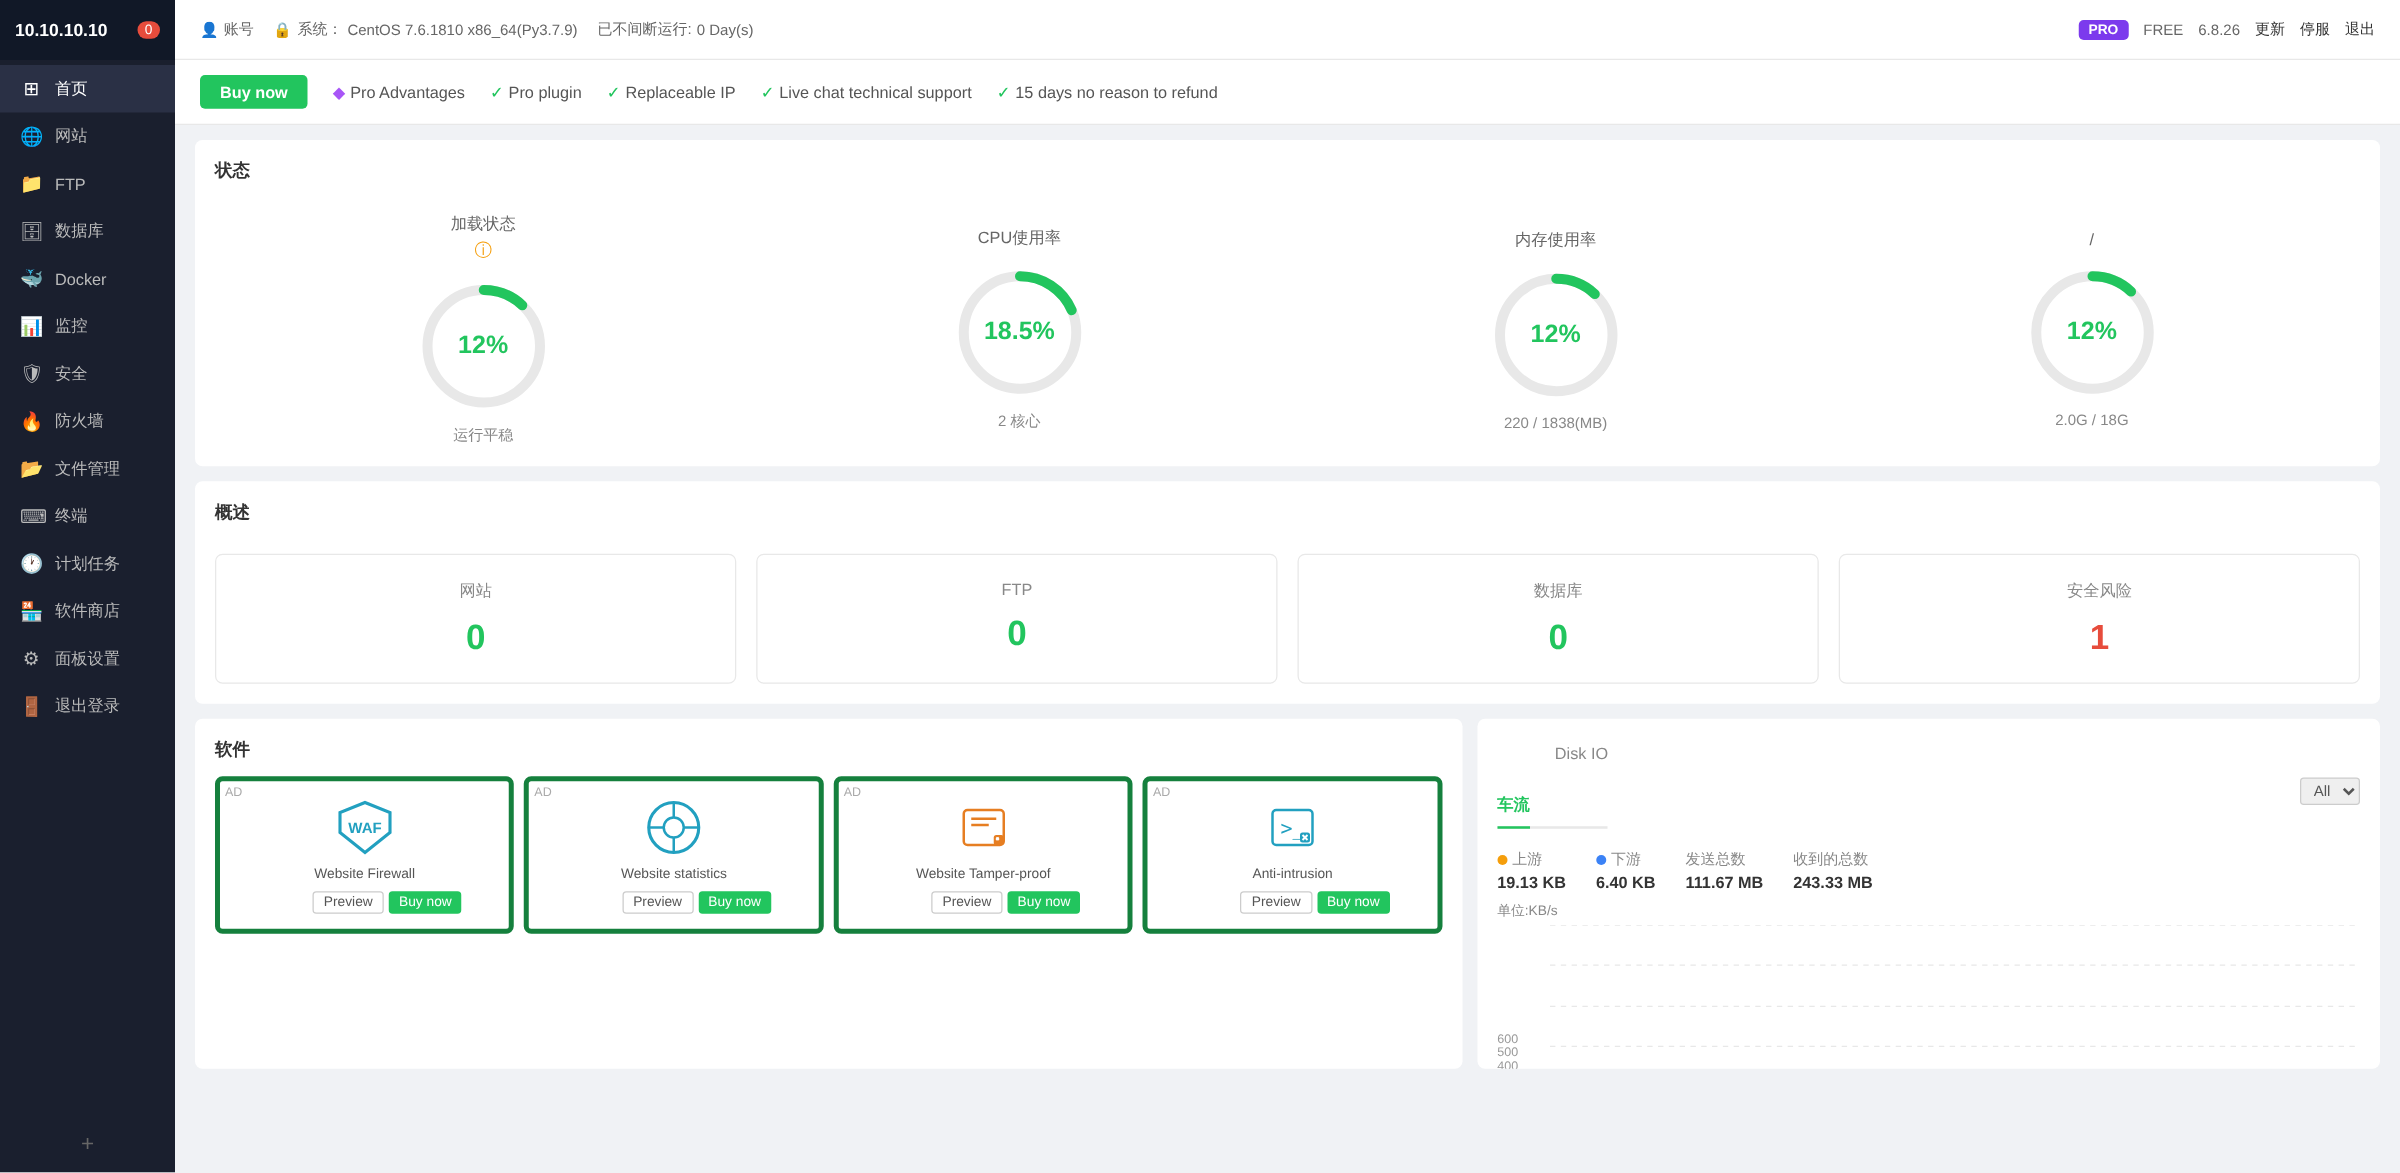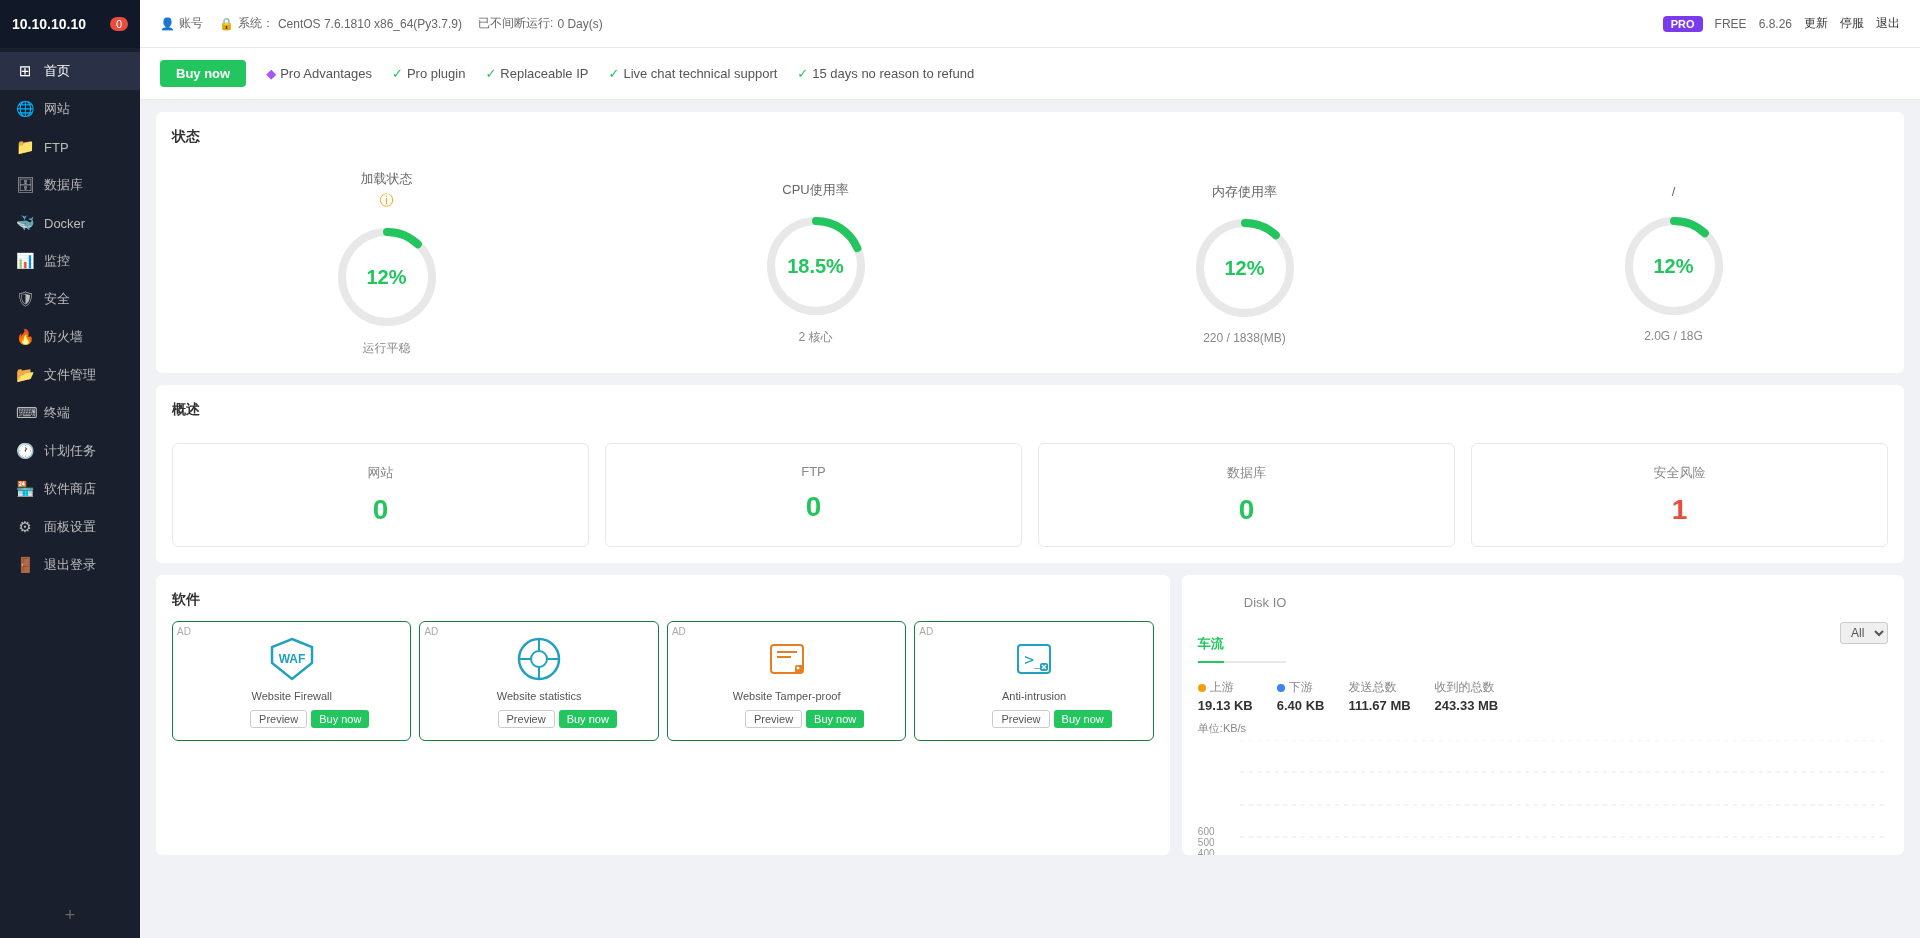--- a/index.html
+++ b/index.html
@@ -101,21 +101,21 @@
     .overview-card-value.danger { color: #e74c3c; }
 
     
     .bottom-panels { display: flex; gap: 0; margin: 12px 16px 12px; gap: 12px; height: 280px; }
     .software-panel { background: #fff; border-radius: 6px; flex: 0 0 58%; padding: 16px; overflow: hidden; }
     .network-panel { background: #fff; border-radius: 6px; flex: 1; padding: 16px; overflow: hidden; }
 
     .software-title { font-size: 14px; font-weight: 600; margin-bottom: 12px; }
     .software-grid { display: grid; grid-template-columns: repeat(4, 1fr); gap: 8px; }
     .software-card {
-      border: 1px solid #15803d; border-radius: 6px; padding: 12px 8px;
+      border: 4px solid #15803d; border-radius: 6px; padding: 12px 8px;
       text-align: center; position: relative;
     }
     .ad-badge {
       position: absolute; top: 4px; left: 4px;
       font-size: 10px; color: #aaa;
     }
     .software-icon-area { height: 50px; display: flex; align-items: center; justify-content: center; margin-bottom: 6px; }
     .software-name { font-size: 11px; color: #555; margin-bottom: 8px; }
     .software-btns { display: flex; gap: 4px; justify-content: center; }
     .btn-preview {

